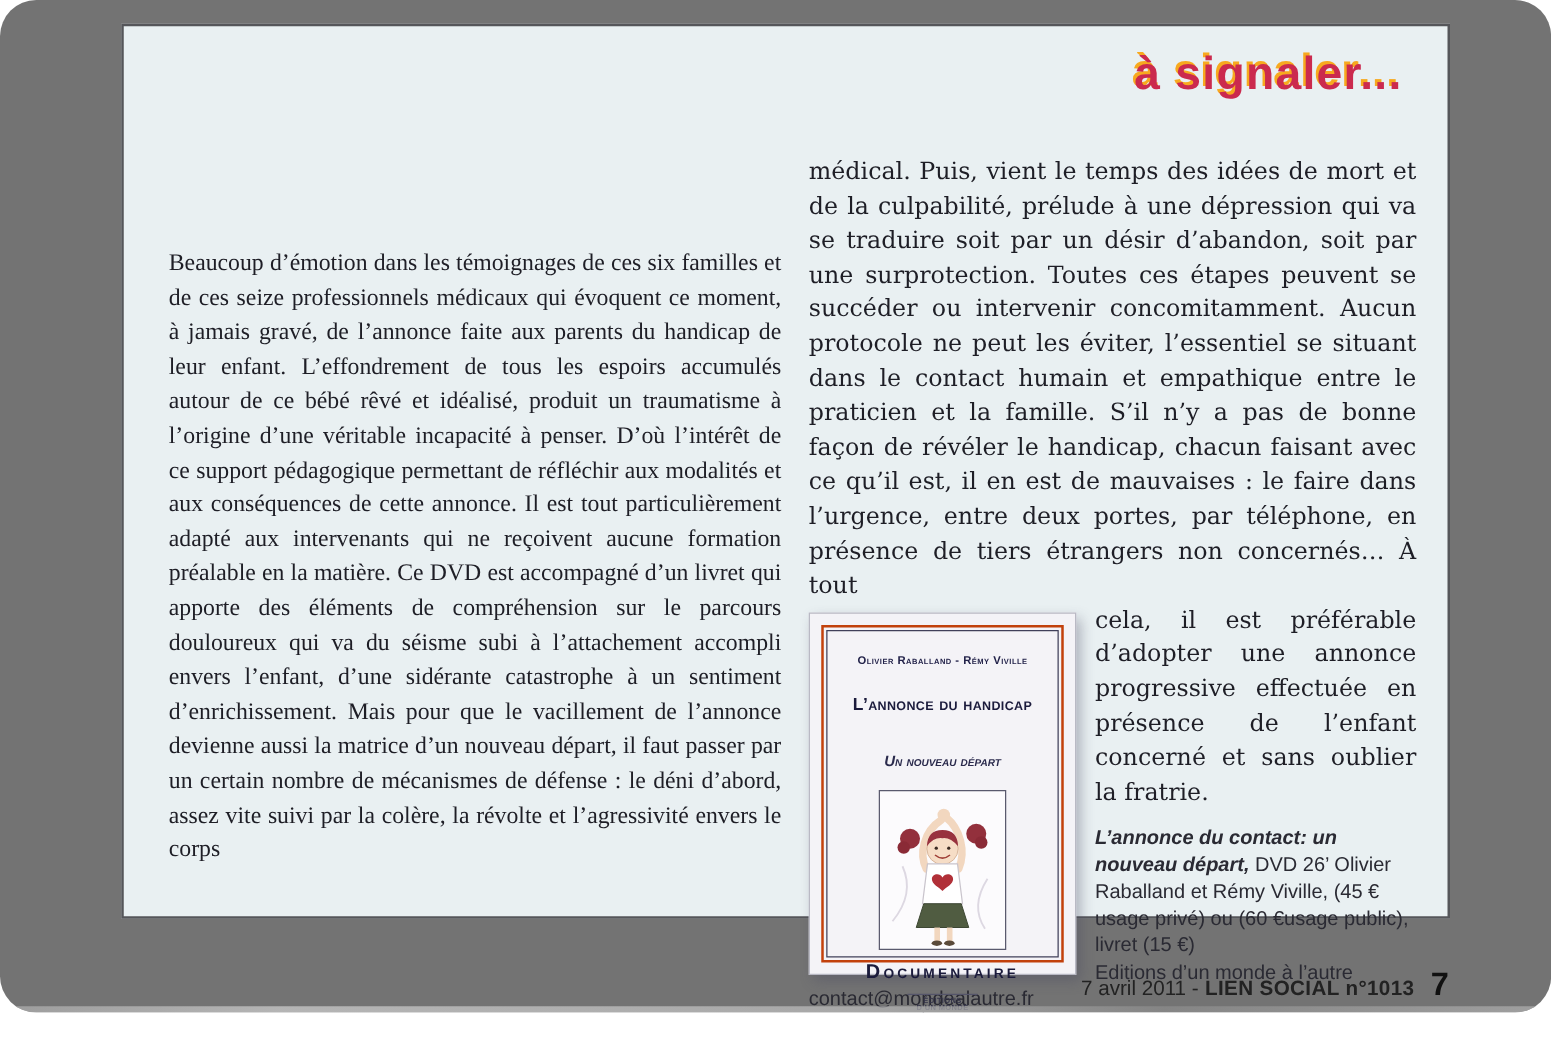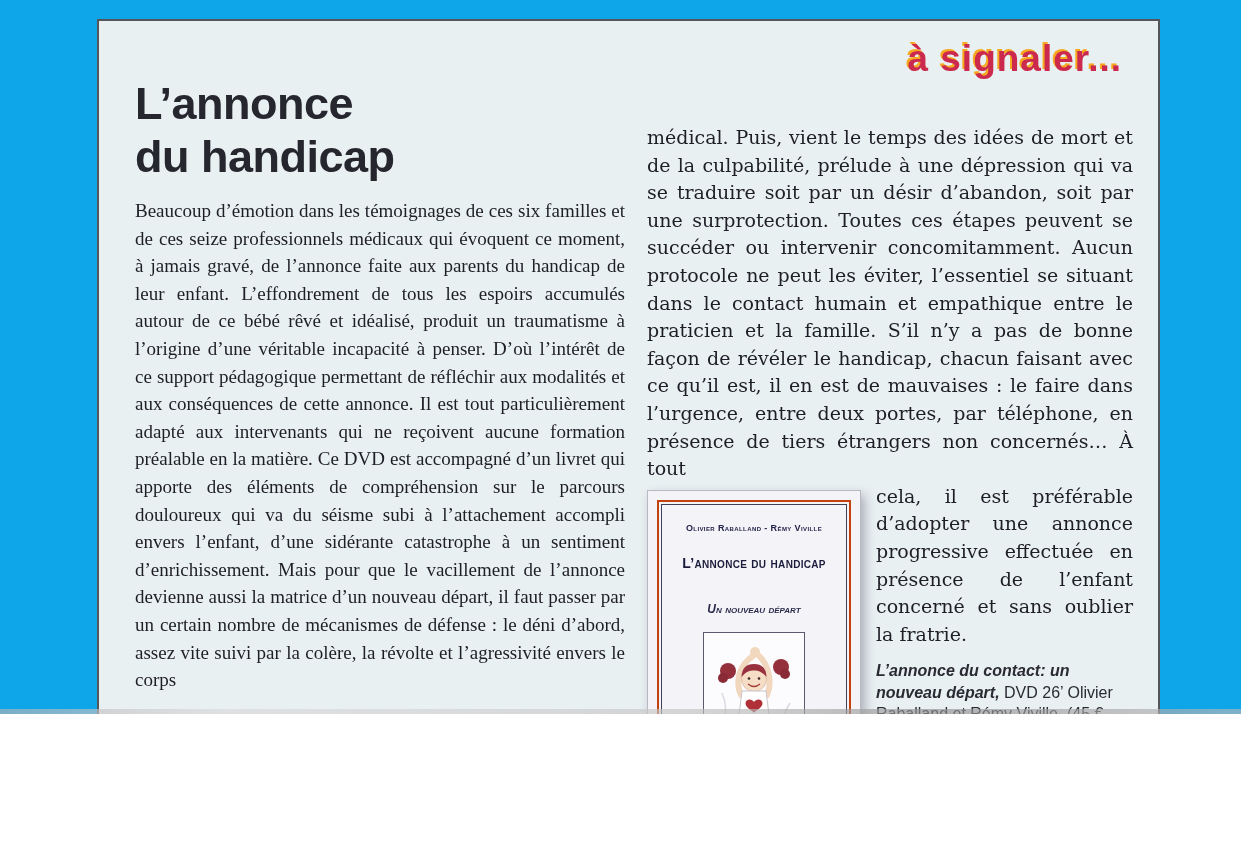--- a/index.html
+++ b/index.html
@@ -1,21 +1,22 @@
 <!DOCTYPE html>
 <html><head>
 <meta charset="utf-8">
 <style>
   html,body{margin:0;padding:0;}
   .page{
     position:relative;
-    width:1241px;height:714px;
-    background:#0ea5e9;
+    width:1241px;height:810px;
+    background:#737373;
     overflow:hidden;
     font-family:"Liberation Sans",sans-serif;
+    border-radius:29px;
   }
   .content-box{
     position:absolute;
     left:97px;top:19px;
     width:1059px;height:712px;
     background:#e9f0f2;
     border:2px solid #55565a;
   }
   .section-header{
     position:absolute;
@@ -128,21 +129,20 @@
   }
 </style>
 </head>
 <body>
 
 <div class="page">
   <div class="content-box">
 
     <div class="section-header">à signaler...</div>
 
-    <h1 class="article-title"><span>L’annonce</span><br><span>du handicap</span></h1>
 
     <div class="col col-left">
       <p>Beaucoup d’émotion dans les témoignages de ces six familles et de ces seize professionnels médicaux qui évoquent ce moment, à jamais gravé, de l’annonce faite aux parents du handicap de leur enfant. L’effondrement de tous les espoirs accumulés autour de ce bébé rêvé et idéalisé, produit un traumatisme à l’origine d’une véritable incapacité à penser. D’où l’intérêt de ce support pédagogique permettant de réfléchir aux modalités et aux conséquences de cette annonce. Il est tout particulièrement adapté aux intervenants qui ne reçoivent aucune formation préalable en la matière. Ce DVD est accompagné d’un livret qui apporte des éléments de compréhension sur le parcours douloureux qui va du séisme subi à l’attachement accompli envers l’enfant, d’une sidérante catastrophe à un sentiment d’enrichissement. Mais pour que le vacillement de l’annonce devienne aussi la matrice d’un nouveau départ, il faut passer par un certain nombre de mécanismes de défense : le déni d’abord, assez vite suivi par la colère, la révolte et l’agressivité envers le corps</p>
     </div>
 
     <div class="col col-right">
       <p>médical. Puis, vient le temps des idées de mort et de la culpabilité, prélude à une dépression qui va se traduire soit par un désir d’abandon, soit par une surprotection. Toutes ces étapes peuvent se succéder ou intervenir concomitamment. Aucun protocole ne peut les éviter, l’essentiel se situant dans le contact humain et empathique entre le praticien et la famille. S’il n’y a pas de bonne façon de révéler le handicap, chacun faisant avec ce qu’il est, il en est de mauvaises : le faire dans l’urgence, entre deux portes, par téléphone, en présence de tiers étrangers non concernés… À tout</p>
 
       <div class="dvd">
         <div class="dvd-inner">
@@ -186,15 +186,20 @@
 
       <div class="dvd-caption">
         <span class="cap-lead">L’annonce du contact: un nouveau départ,</span>
         <span>DVD 26’ Olivier Raballand et Rémy Viville, (45 € usage privé) ou (60 €usage public), livret (15 €)</span><br>
         <span>Editions d’un monde à l’autre</span><br>
         <span>contact@mondealautre.fr</span>
       </div>
     </div>
   </div>
 
+  <div class="page-footer">
+    <span>7 avril 2011 -</span>
+    <span class="footer-mag">LIEN SOCIAL n°1013</span>
+    <span class="footer-page">7</span>
+  </div>
 
   <div class="scan-edge"></div>
 </div>
 
 </body></html>

